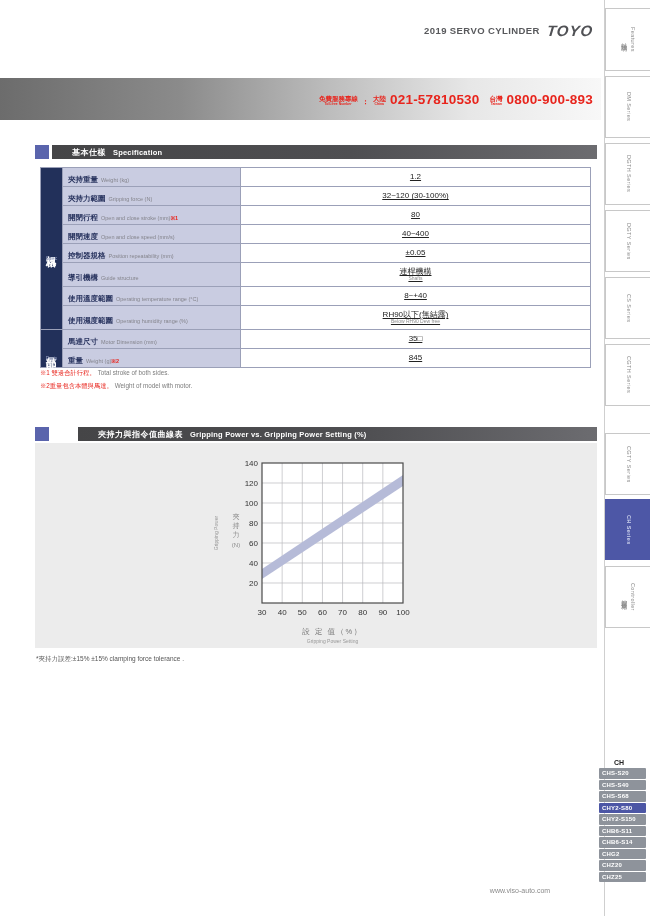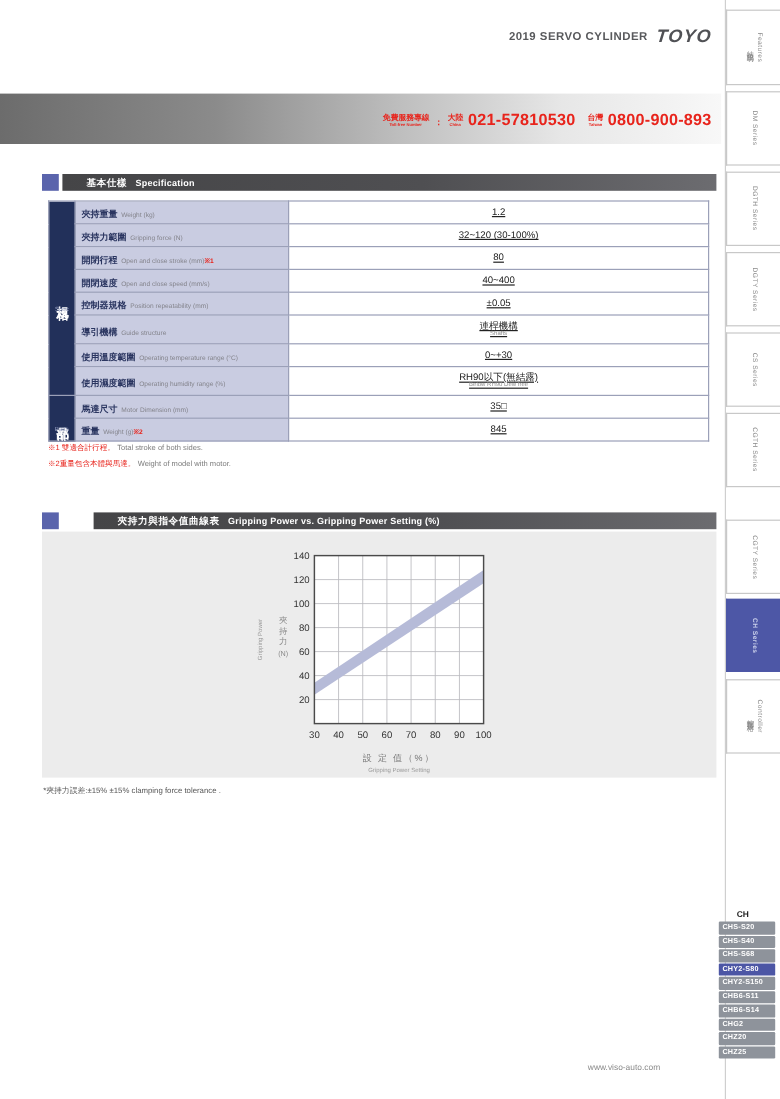--- a/index.html
+++ b/index.html
@@ -151,21 +151,21 @@
       <tr style="height: 24px;">
         <td class="label-cell"><span class="label-zh">導引機構</span><span class="label-en">Guide structure</span></td>
         <td class="value-cell">
           <div class="value-main">連桿機構</div>
           <div class="value-sub">Shafts</div>
         </td>
       </tr>
       <tr style="height: 19px;">
         <td class="label-cell"><span class="label-zh">使用溫度範圍</span><span class="label-en">Operating temperature range (°C)</span></td>
         <td class="value-cell">
-          <div class="value-main">0~+30</div>
+          <div class="value-main">8~+40</div>
         </td>
       </tr>
       <tr style="height: 24px;">
         <td class="label-cell"><span class="label-zh">使用濕度範圍</span><span class="label-en">Operating humidity range (%)</span></td>
         <td class="value-cell">
           <div class="value-main">RH90以下(無結露)</div>
           <div class="value-sub">Below RH90 Dew free</div>
         </td>
       </tr>
       <tr style="height: 19px;">

